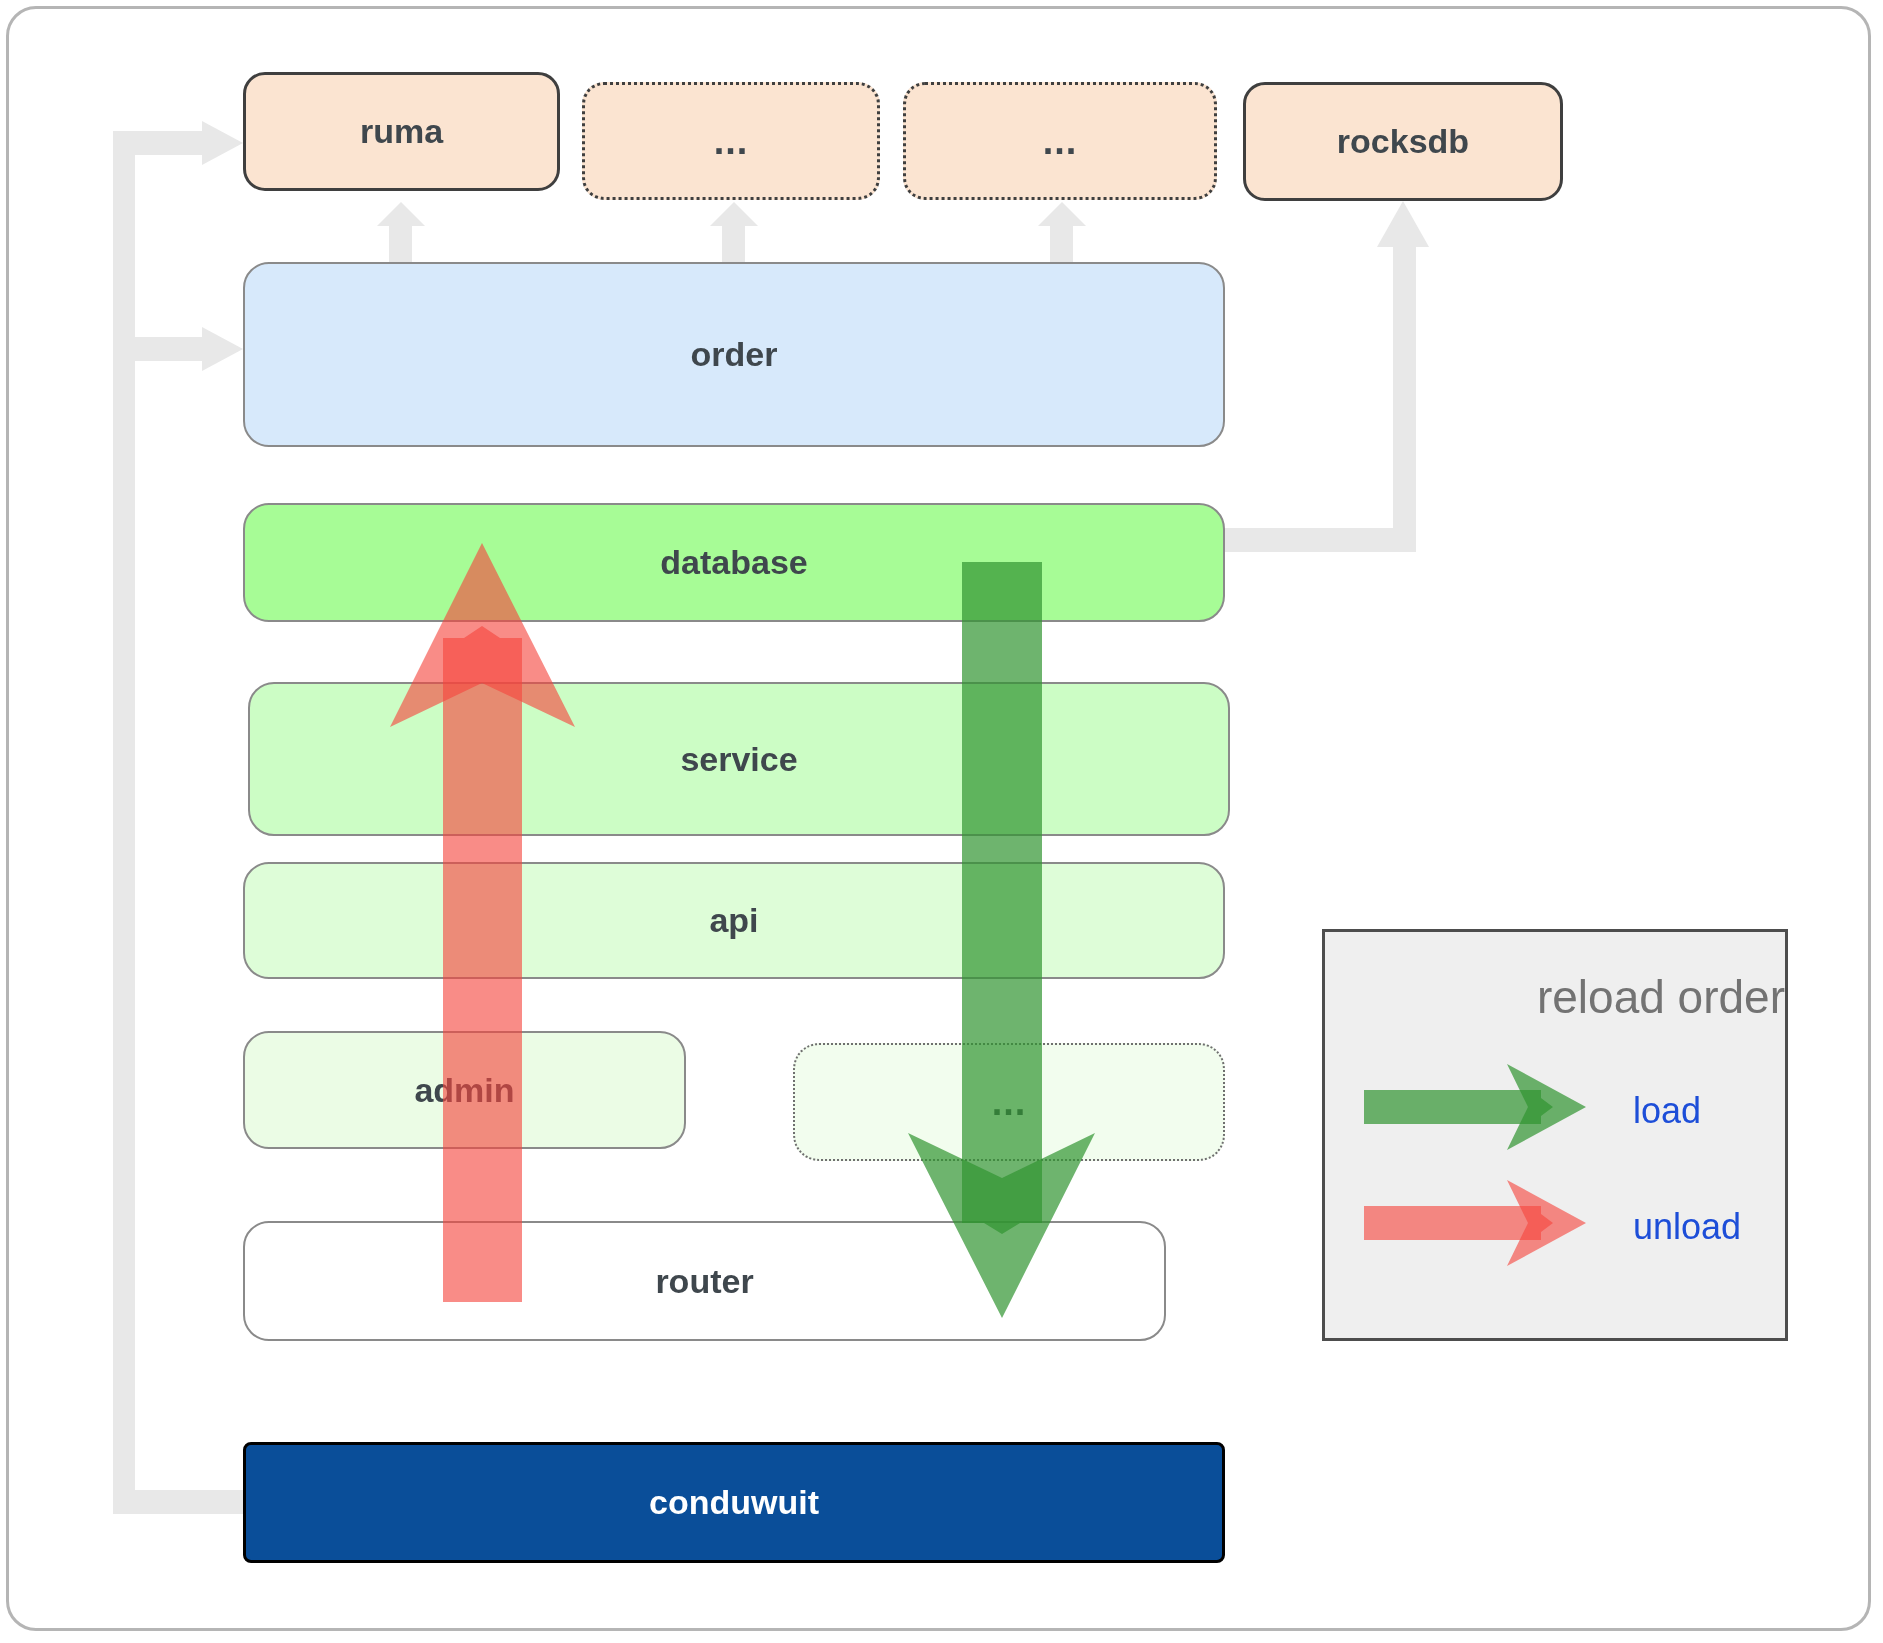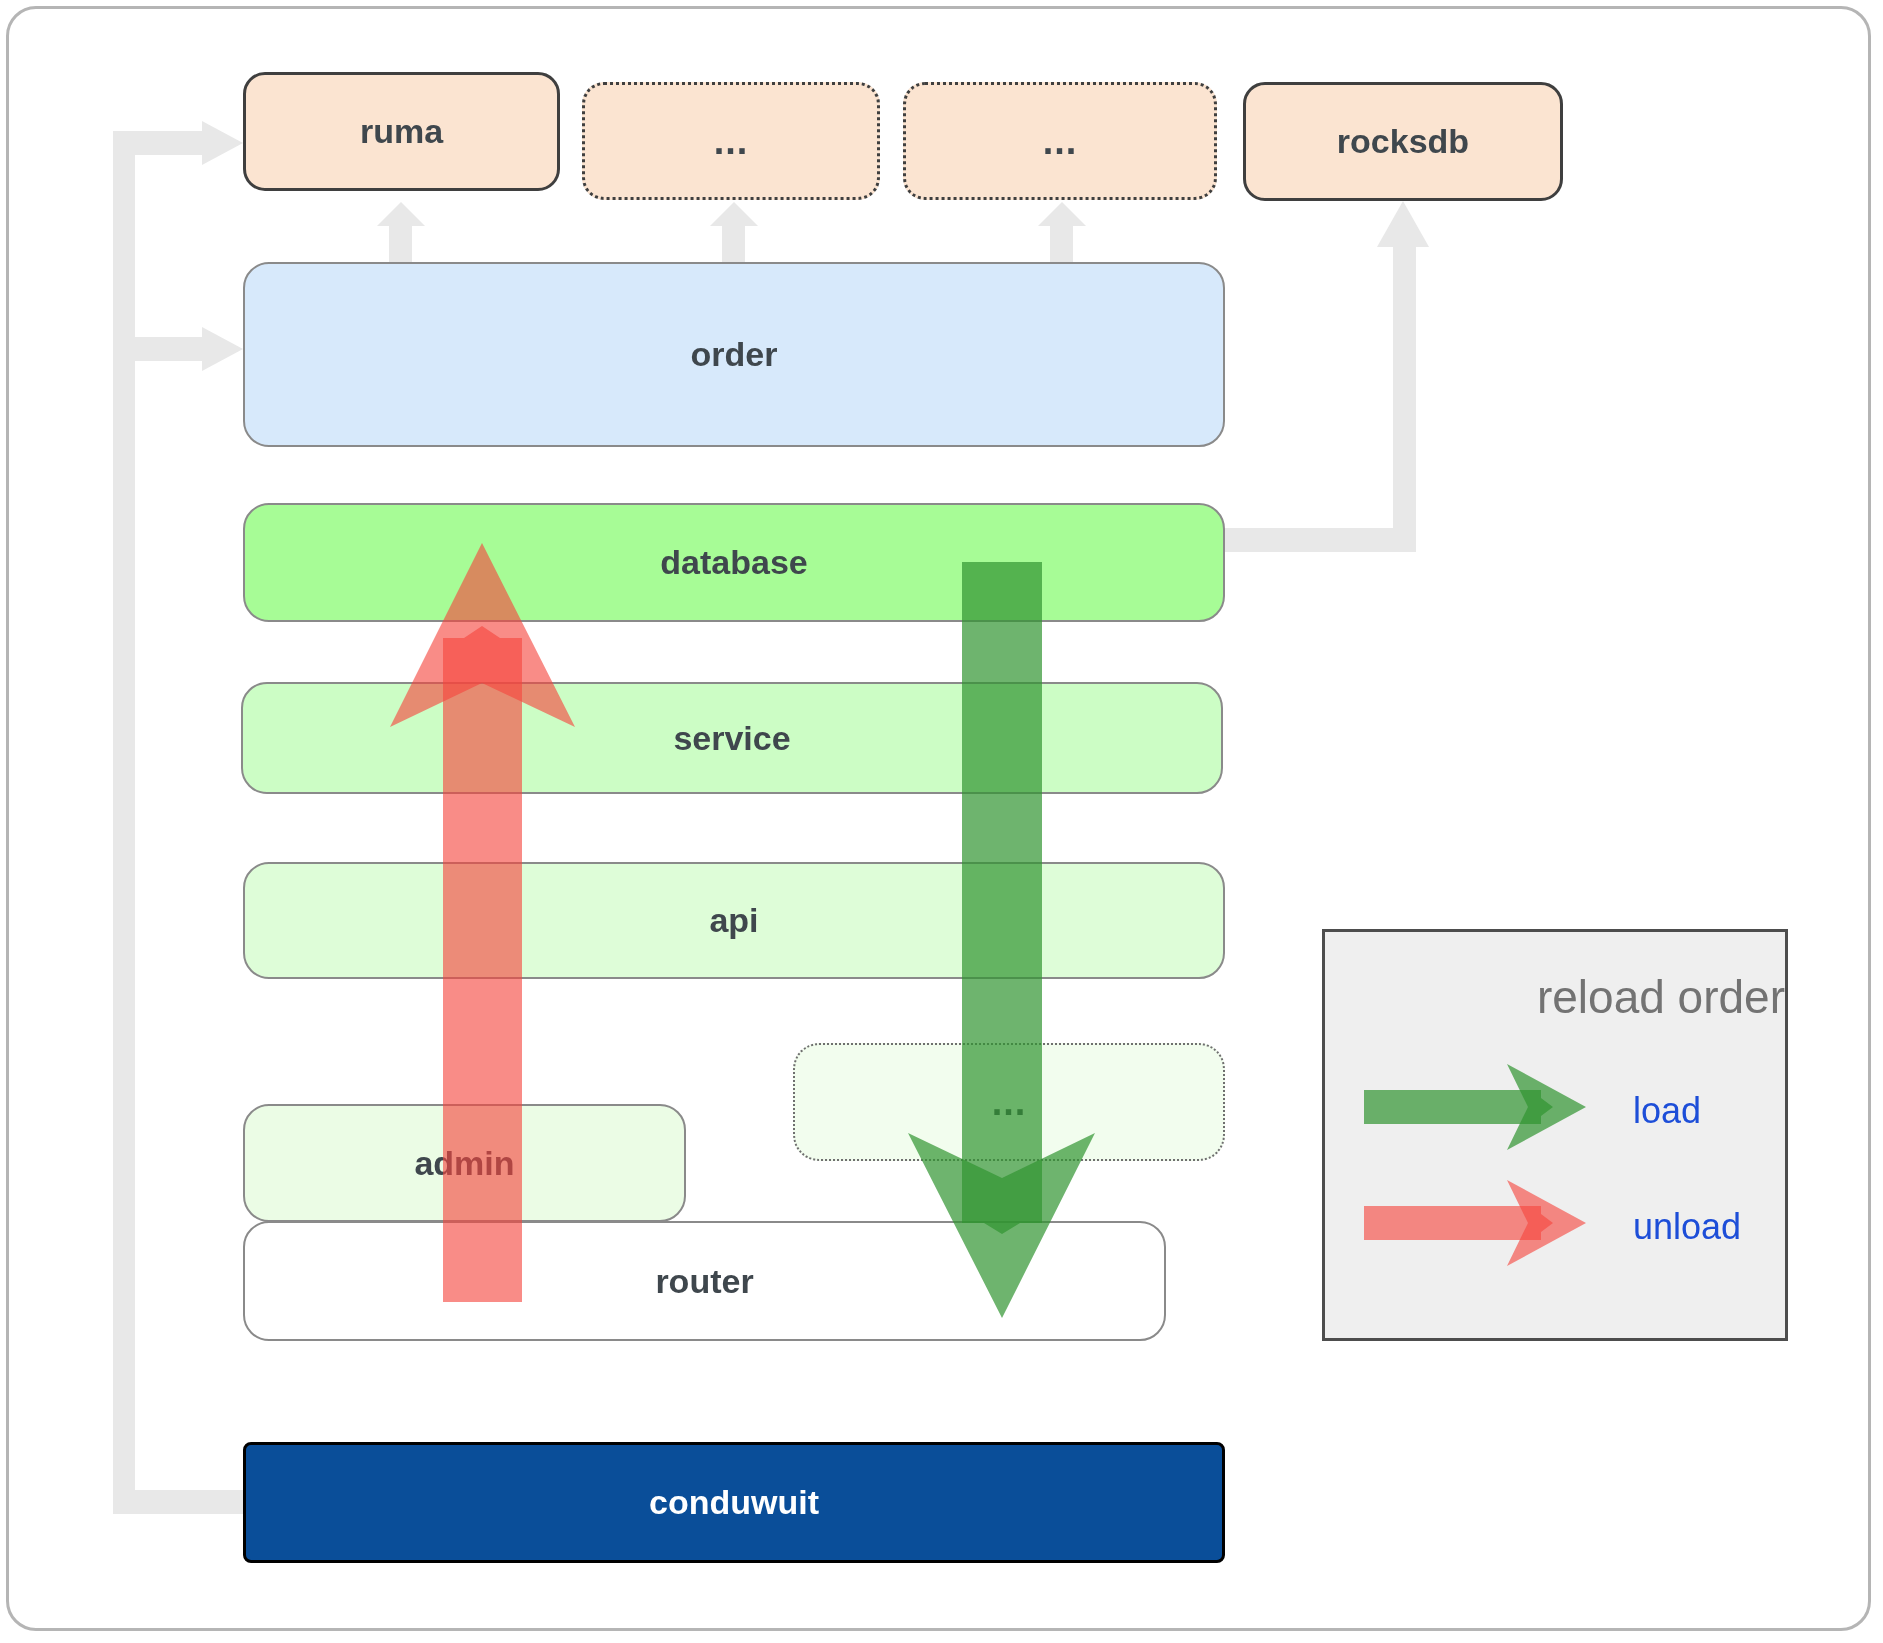--- a/index.html
+++ b/index.html
@@ -16,23 +16,23 @@
   .b-ruma{left:243px;top:72px;width:317px;height:119px;background:var(--box-peach);
           border:3px solid var(--border-dark);border-radius:22px;}
   .b-deps-a{left:582px;top:82px;width:298px;height:118px;background:var(--box-peach);
           border:3px dotted var(--border-dark);border-radius:22px;}
   .b-deps-b{left:903px;top:82px;width:314px;height:118px;background:var(--box-peach);
           border:3px dotted var(--border-dark);border-radius:22px;}
   .b-rocksdb{left:1243px;top:82px;width:320px;height:119px;background:var(--box-peach);
           border:3px solid var(--border-dark);border-radius:22px;}
   .b-core{left:243px;top:262px;width:982px;height:185px;background:var(--box-blue);}
   .b-database{left:243px;top:503px;width:982px;height:119px;background:var(--box-database-green);}
-  .b-service{left:241px;top:682px;width:982px;height:112px;background:var(--box-service-green);}
+  .b-service{left:248px;top:682px;width:982px;height:154px;background:var(--box-service-green);}
   .b-api{left:243px;top:862px;width:982px;height:117px;background:var(--box-api-green);}
-  .b-admin{left:243px;top:1104px;width:443px;height:118px;background:var(--box-admin-green);}
+  .b-admin{left:243px;top:1031px;width:443px;height:118px;background:var(--box-admin-green);}
   .b-service-more{left:793px;top:1043px;width:432px;height:118px;background:var(--box-more-green);
           border:2px dotted #6f6f6f;}
   .b-router{left:243px;top:1221px;width:923px;height:120px;background:var(--box-router-white);}
   .b-conduwuit{left:243px;top:1442px;width:982px;height:121px;background:var(--conduwuit-navy);
           color:#ffffff;border:3px solid #000000;border-radius:8px;}
   .dots{font-size:38px;letter-spacing:1px;}
   .legend{position:absolute;left:1322px;top:929px;width:466px;height:412px;
           background:var(--legend-bg);border:3px solid #4d4d4d;box-sizing:border-box;z-index:2;}
   .legend-title{position:absolute;left:0;top:38px;width:100%;text-align:right;
           font-size:46px;color:#737373;}

